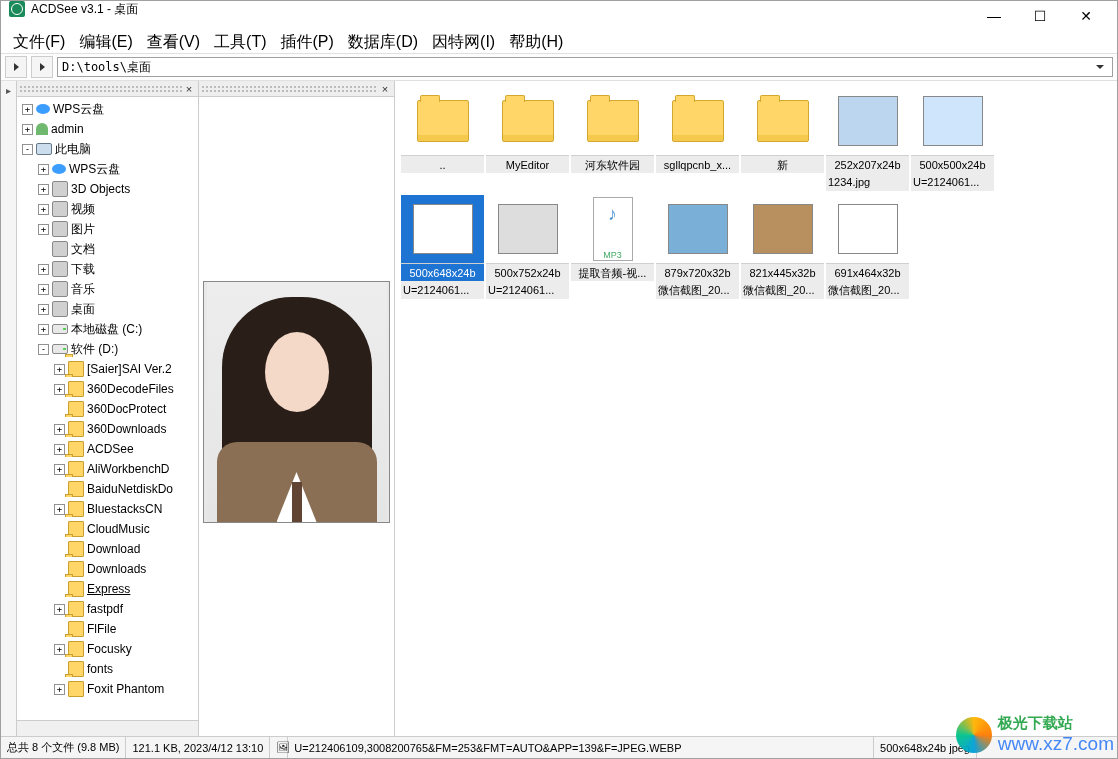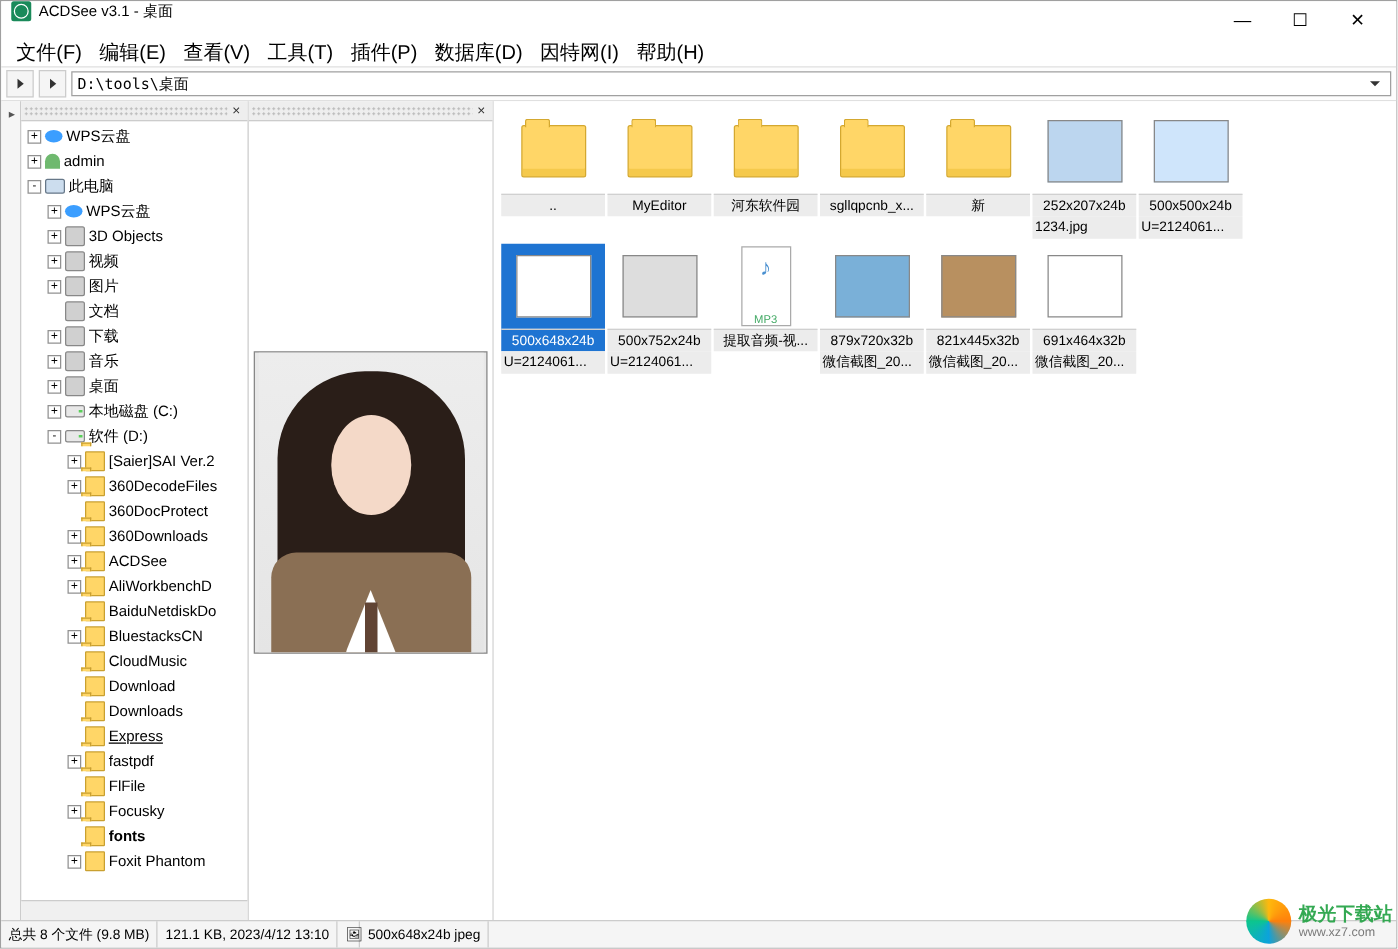--- a/index.html
+++ b/index.html
@@ -61,21 +61,21 @@
 .foldericn::before{content:"";position:absolute;top:-6px;left:2px;width:18px;height:6px;background:#ffd667;border:1px solid #d4a830;border-bottom:none;border-radius:2px 2px 0 0;}
 .imgthumb{border:1px solid #888;background:#cde;}
 .mp3icn{width:40px;height:64px;background:#fff;border:1px solid #aaa;position:relative;display:flex;flex-direction:column;align-items:center;justify-content:flex-end;font-size:9px;color:#4a6;}
 .mp3icn::before{content:"♪";font-size:18px;color:#4a90d0;position:absolute;top:6px;}
 .statusbar { height: 22px; border-top: 1px solid #ccc; background: #f5f5f5; display: flex; align-items: center; font-size: 11px; }
 .statusbar .cell { padding: 0 6px; border-right: 1px solid #ccc; height: 100%; display: flex; align-items: center; white-space:nowrap;}
 .statusbar .cell.f{flex:1;min-width:0;overflow:hidden;text-overflow:ellipsis;}
 .watermark{position:absolute;right:4px;bottom:4px;display:flex;align-items:center;gap:6px;opacity:.95;pointer-events:none;}
 .watermark .logo{width:36px;height:36px;border-radius:50%;background:conic-gradient(#ffb400,#ff7a00,#009edb,#00c389,#ffb400);}
 .watermark .txt1{color:#2aa54a;font-size:15px;font-weight:bold;}
-.watermark .txt2{color:#737373;font-size:10px;}
+.watermark .txt2{color:#3b82f6;font-size:19px;}
 .tree::-webkit-scrollbar{width:16px;height:16px;}
 .tree::-webkit-scrollbar-thumb{background:#c0c0c0;border:1px solid #888;}
 .tree::-webkit-scrollbar-track{background:#f0f0f0;}
 </style>
 </head>
 <body>
 
 <div class="window">
   <div class="titlebar">
     <div class="appicon"></div>
@@ -255,21 +255,21 @@
           <div class="treeitem" style="padding-left: 34px;">
             <span class="exp none"></span>
             <span class="ticon folder"></span>
             <span>FlFile</span>
           </div>
           <div class="treeitem" style="padding-left: 34px;">
             <span class="exp">+</span>
             <span class="ticon folder"></span>
             <span>Focusky</span>
           </div>
-          <div class="treeitem" style="padding-left: 34px; font-weight: bold;">
+          <div class="treeitem" style="padding-left: 34px;">
             <span class="exp none"></span>
             <span class="ticon folder"></span>
             <span>fonts</span>
           </div>
           <div class="treeitem" style="padding-left: 34px;">
             <span class="exp">+</span>
             <span class="ticon folder"></span>
             <span>Foxit Phantom</span>
           </div>
         </div>
@@ -382,20 +382,21 @@
             <div class="tlabel2">微信截图_20...</div>
           </div>
         </div>
     </div>
   </div>
 
   <div class="statusbar">
     <div class="cell">总共 8 个文件 (9.8 MB)</div>
     <div class="cell">121.1 KB, 2023/4/12 13:10</div>
     <div class="cell" style="width:18px">🖼</div>
+    <div class="cell f">U=212406109,3008200765&amp;FM=253&amp;FMT=AUTO&amp;APP=139&amp;F=JPEG.WEBP</div>
     <div class="cell">500x648x24b  jpeg</div>
     <div class="cell" style="width:140px;border-right:none"></div>
   </div>
 </div>
 
 <div class="watermark">
   <div class="logo"></div>
   <div>
     <div class="txt1">极光下载站</div>
     <div class="txt2">www.xz7.com</div>

